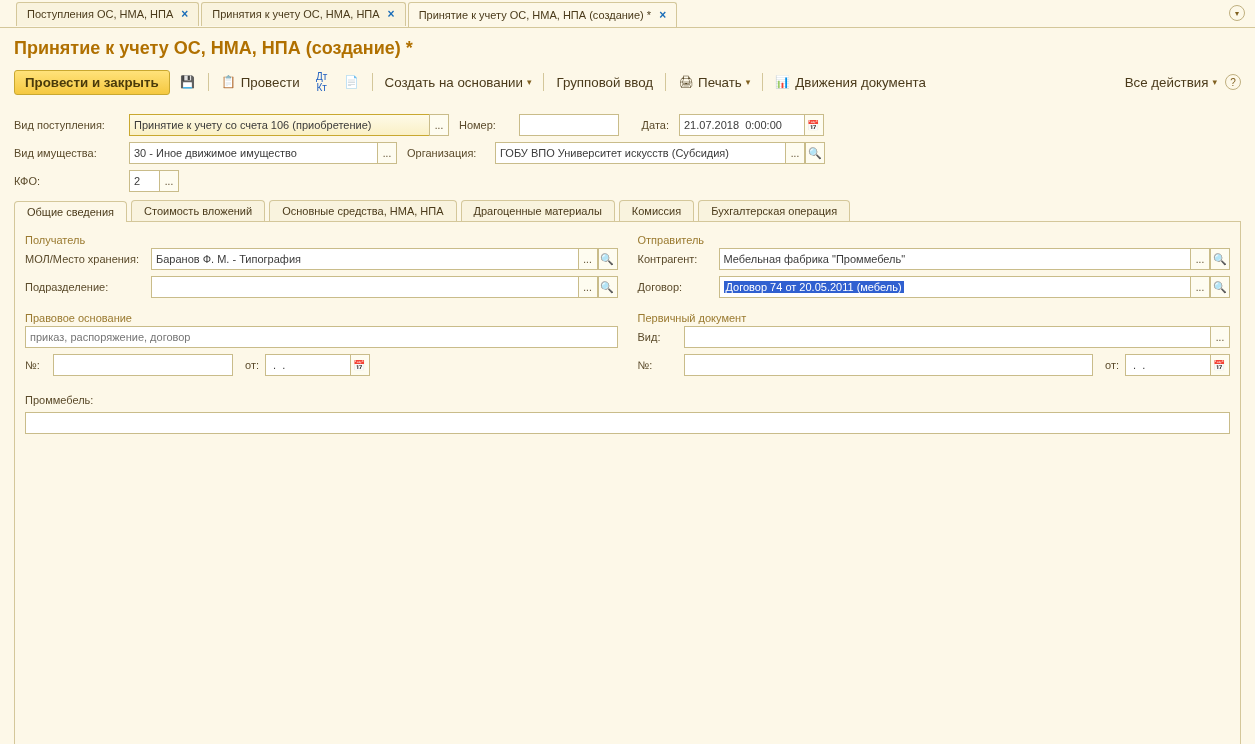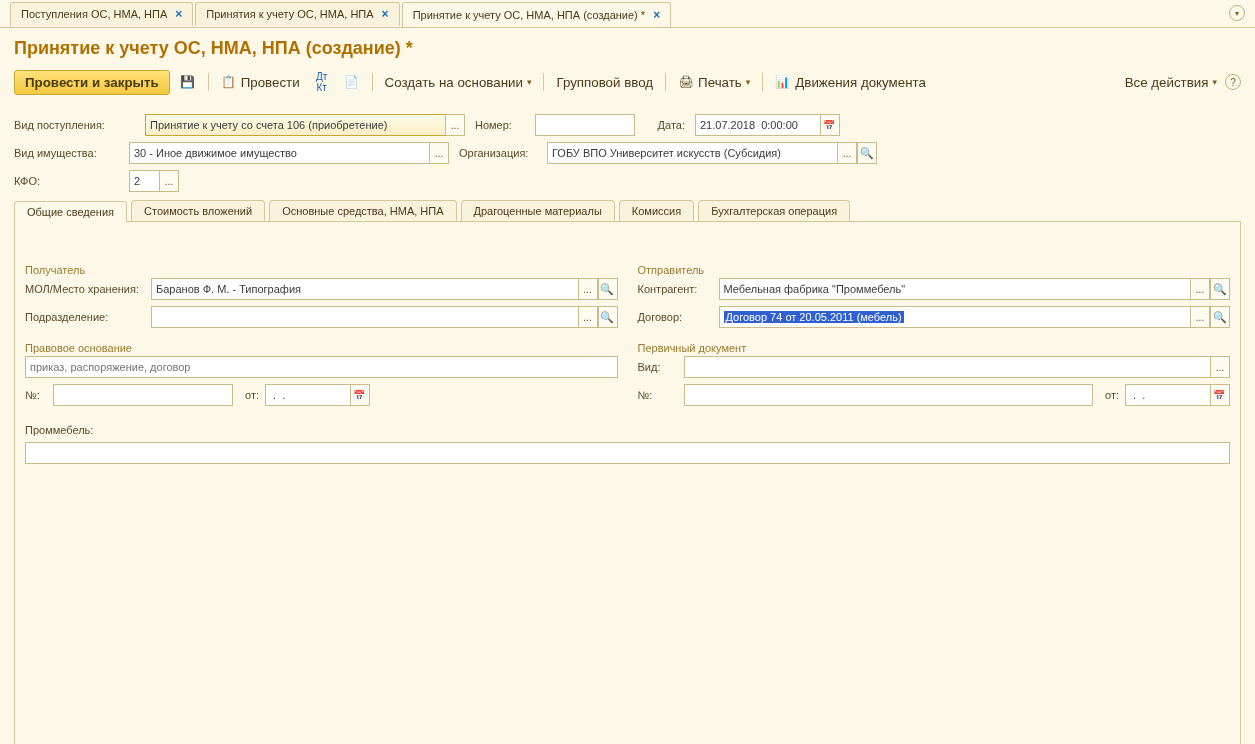--- a/index.html
+++ b/index.html
@@ -1,18 +1,18 @@
 <!DOCTYPE html>
 <html><head>
 <meta charset="utf-8">
 <style>
 * { box-sizing: border-box; margin: 0; padding: 0; }
 body { font-family: Arial, sans-serif; font-size: 11px; background: #fdf8e8; color: #5a4a2a; }
 .wrapper { width: 1255px; min-height: 744px; position: relative; }
-.tabbar { display: flex; align-items: center; height: 28px; background: #fdf8e8; border-bottom: 1px solid #d4c79a; padding-left: 10px; }
+.tabbar { display: flex; align-items: center; height: 28px; background: #fdf8e8; border-bottom: 1px solid #d4c79a; padding-left: 16px; }
 .toptab { height: 24px; display: flex; align-items: center; padding: 0 10px; border: 1px solid #d4c79a; border-bottom: none; background: #f9f3de; margin-right: 2px; border-radius: 3px 3px 0 0; gap: 8px; cursor: pointer; }
 .toptab.active { background: #fdf8e8; position: relative; top: 1px; height: 25px; }
 .toptab .label { color: #4a3a1a; }
 .toptab .close { color: #1a6db8; font-weight: bold; cursor: pointer; font-size: 12px; }
 .expand-round { position: absolute; right: 10px; top: 5px; width: 16px; height: 16px; border: 1px solid #c0b080; border-radius: 50%; display: flex; align-items: center; justify-content: center; font-size: 8px; color: #806020; cursor: pointer; }
 .content { padding: 10px 14px; }
 h1.title { font-size: 18px; font-weight: bold; color: #b07000; margin-bottom: 10px; }
 .toolbar { display: flex; align-items: center; gap: 6px; margin-bottom: 19px; height: 26px; }
 .toolbar .sep { width:1px; height:18px; background:#d4c79a; margin:0 2px; }
 .toolbar-right { position: absolute; right: 14px; display: flex; align-items: center; gap: 4px; }
@@ -20,31 +20,31 @@
 .btn-flat { background: none; border: none; color: #4a3a1a; cursor: pointer; display: flex; align-items: center; gap: 4px; padding: 2px 4px; }
 .ico { width:16px; height:16px; display:inline-flex; align-items:center; justify-content:center; font-size:12px; }
 .caret { font-size: 9px; color: #806020; }
 .qmark { width:16px;height:16px;border:1px solid #c0b080;border-radius:50%;display:flex;align-items:center;justify-content:center;color:#806020;font-size:10px;cursor:pointer;}
 .form-rows { display: flex; flex-direction: column; gap: 6px; margin-bottom: 8px; }
 .row { display: flex; align-items: center; gap: 10px; }
 .lbl { color: #5a4a2a; min-width: 105px; }
 .lbl2 { color: #5a4a2a; min-width: 80px; }
 .input { border: 1px solid #c9bc8a; background: #fff; height: 22px; padding: 0 4px; display: flex; align-items: center; }
 .input input { border:none; outline:none; width:100%; font-size:11px; background:transparent; color:#3a3a3a; }
-.sel { background: linear-gradient(#fefae8,#faf0c6); border:1px solid #c9a830;margin-left:16px; }
+.sel { background: linear-gradient(#fefae8,#faf0c6); border:1px solid #c9a830; }
 .ellips { width: 20px; height: 22px; border:1px solid #c9bc8a; background:#fefcf0; display:flex;align-items:center;justify-content:center;cursor:pointer;font-size:10px;color:#5a4a2a; }
 .mag { width: 20px; height: 22px; border:1px solid #c9bc8a; background:#fefcf0; display:flex;align-items:center;justify-content:center;cursor:pointer;font-size:11px; }
 .cal { width: 20px; height: 22px; border:1px solid #c9bc8a; background:#fefcf0; display:flex;align-items:center;justify-content:center;cursor:pointer;font-size:10px; }
 .combo { display:flex; }
 .combo .input { border-right:none; }
 .tabstrip { display:flex; gap:4px; border-bottom:1px solid #d4c79a; margin-bottom:0; }
 .stab { padding: 4px 12px; border:1px solid #d4c79a; border-bottom:none; background:#f9f3de; border-radius:4px 4px 0 0; cursor:pointer; color:#4a3a1a; position:relative; }
 .stab.active { background:#fdf8e8; top:1px; }
 .tabbody { border:1px solid #d4c79a; border-top:none; padding:12px 10px; background:#fdf8e8; }
-.twocol { display:flex; gap:20px; align-items:center;margin-top:30px; }
+.twocol { display:flex; gap:20px; align-items:center; }
 .fieldset { position:relative; padding:14px 0 8px 0; flex:1; }
 .fieldset .legend { position:absolute; top:0; left:0; color:#9a7a30; background:#fdf8e8; padding:0 4px 0 0; font-size:11px; }
 .fieldset .line { position:absolute; top:7px; left:0; right:0; height:1px; background:#e0d5a8; z-index:-1; }
 .frow { display:flex; align-items:center; gap:6px; margin-bottom:6px; }
 .frow .flbl { color:#5a4a2a; min-width:120px; }
 .ph { color:#b5b5b5; }
 .big-empty { height: 310px; }
 .highlight { background:#3060d0; color:#fff; padding:0 2px; }
 </style>
 </head>
@@ -132,21 +132,21 @@
           <div class="input" style="width:125px">
               <input value="21.07.2018  0:00:00" style="">
             </div>
           <div class="cal">📅</div>
         </div>
       </div>
 
       <div class="row">
         <span class="lbl">Вид имущества:</span>
         <div class="combo">
-          <div class="input" style="width:300px">
+          <div class="input" style="width:248px">
               <input value="30 - Иное движимое имущество" style="">
             </div>
           <div class="ellips">...</div>
         </div>
         <span class="lbl2" style="min-width:78px">Организация:</span>
         <div class="combo">
           <div class="input" style="width:290px">
               <input value="ГОБУ ВПО Университет искусств (Субсидия)" style="">
             </div>
           <div class="ellips">...</div>

